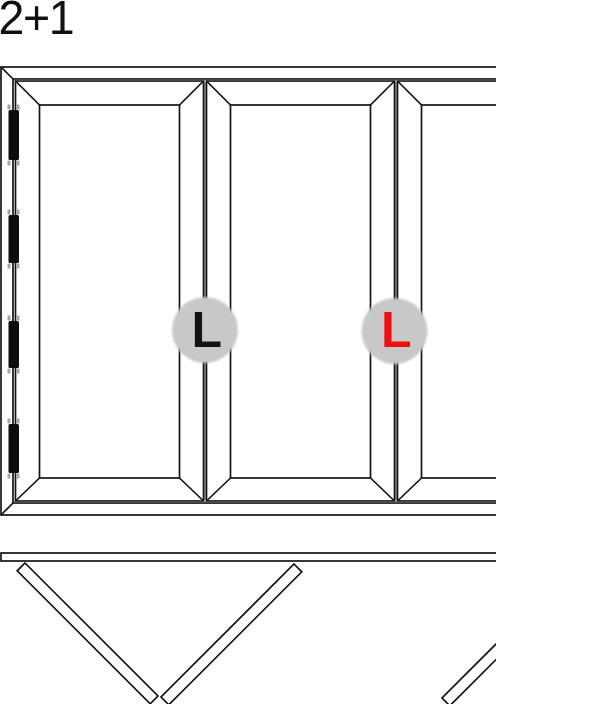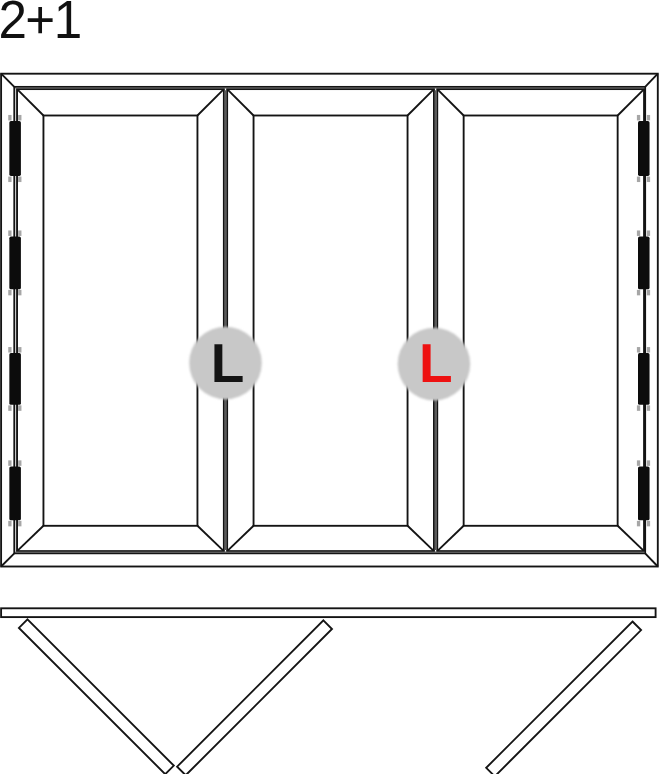--- a/index.html
+++ b/index.html
@@ -1,16 +1,16 @@
 <!DOCTYPE html>
 <html><head>
 <meta charset="utf-8">
 <style>
   html,body{margin:0;padding:0;background:#fff;}
-  #page{position:relative;width:600px;height:704px;background:#8b5cf6;overflow:hidden;}
+  #page{position:relative;width:496px;height:704px;background:#8b5cf6;overflow:hidden;}
   svg{display:block;}
 </style>
 </head>
 <body>
 <div id="page">
 <svg width="600" height="704" viewBox="0 0 600 704" xmlns="http://www.w3.org/2000/svg">
   <rect x="0" y="0" width="600" height="704" fill="#ffffff"></rect>
 
   <text x="-1.5" y="34.2" font-family="Liberation Sans, sans-serif" font-size="49" letter-spacing="-1.5" fill="#111" transform="scale(0.95 1)">2+1</text>
 

